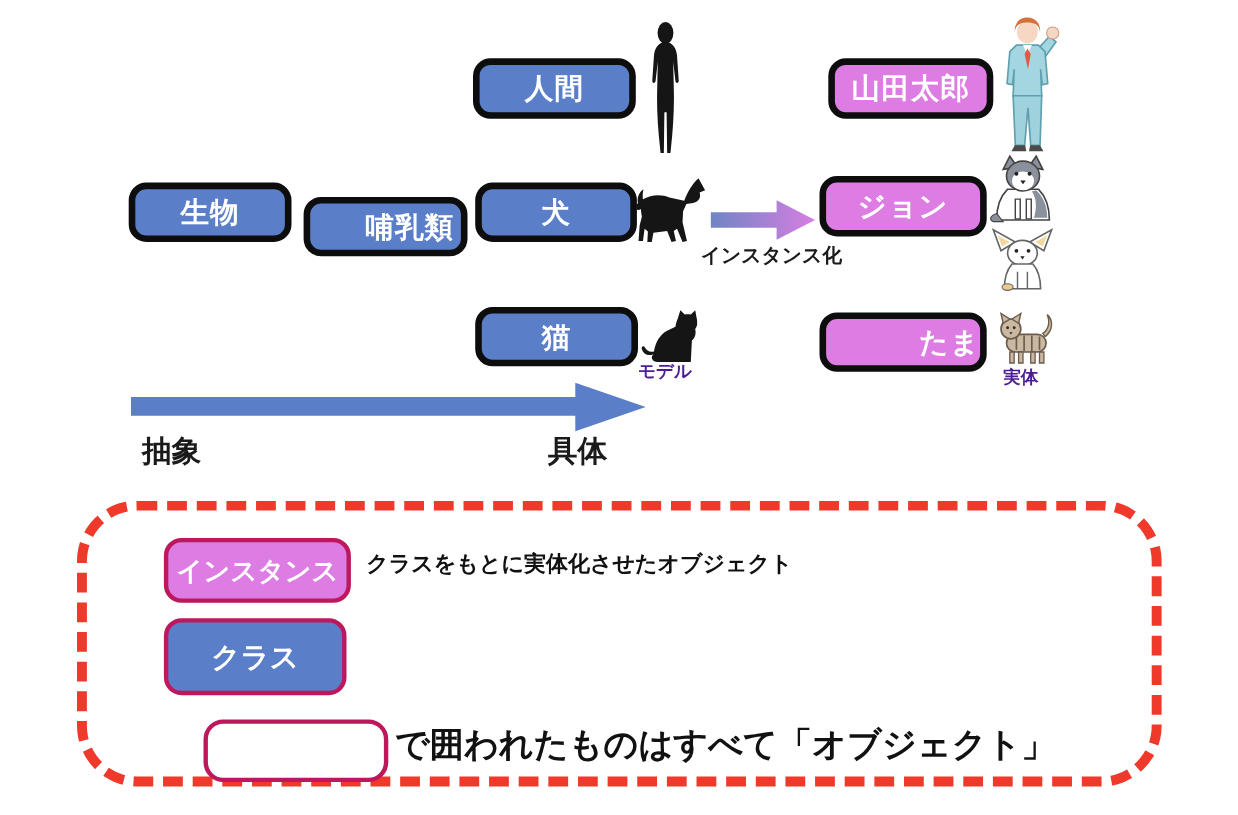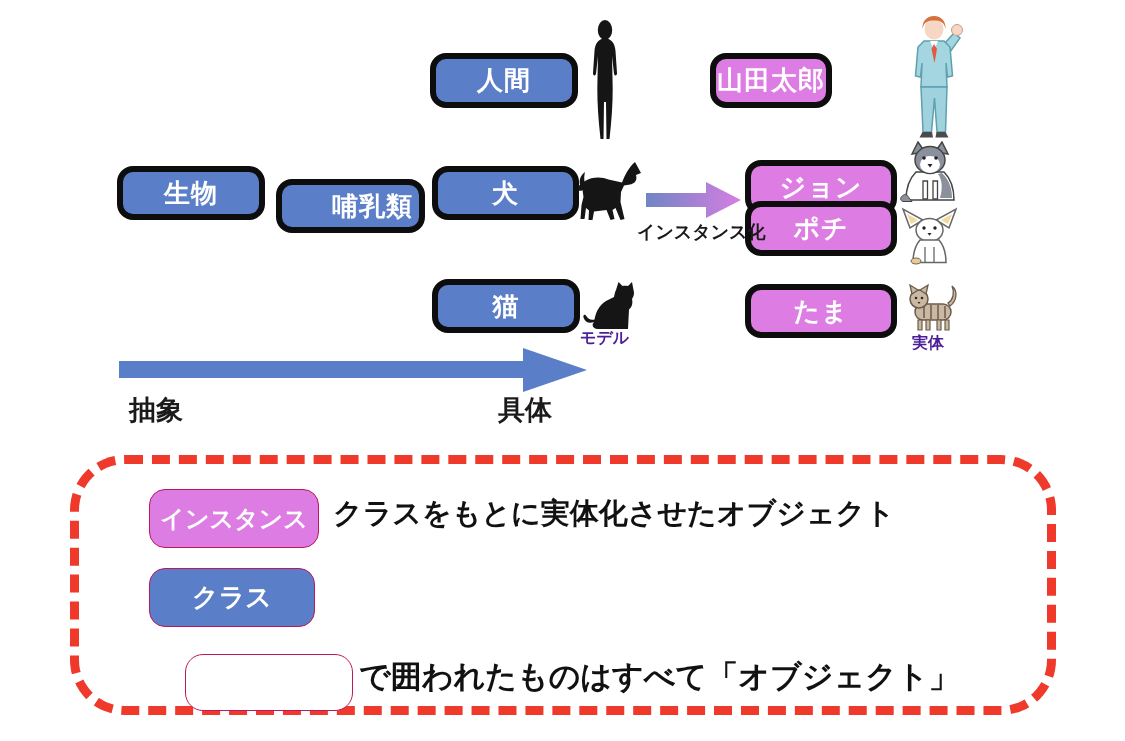--- a/index.html
+++ b/index.html
@@ -21,21 +21,21 @@
   .small-label{position:absolute;color:#4c1d95;font-weight:bold;font-size:16px;}
   .tiny-label{position:absolute;color:#1a1a1a;font-size:18px;font-weight:bold;}
   .axis-label{position:absolute;color:#1a1a1a;font-weight:bold;font-size:27px;}
   
   .legend{
     position:absolute;left:70px;top:455px;width:986px;height:260px;
     box-sizing:border-box;border:9px dashed #ee392b;border-radius:55px;
   }
   .legend-row{position:absolute;display:flex;align-items:center;}
   .legend-box{
-    box-sizing:border-box;border:1px solid #be185d;border-radius:16px;
+    box-sizing:border-box;border:4px solid #be185d;border-radius:16px;
     display:flex;align-items:center;justify-content:center;
     color:#ffffff;font-weight:bold;flex:none;margin-top:12px;
   }
   .legend-text{color:#111;font-weight:bold;line-height:36px;margin-left:14px;}
   svg{display:block;}
 </style>
 </head>
 <body>
 
 <div id="canvas">
@@ -49,30 +49,27 @@
   <div class="cbox blue" style="left:276px;top:179px;width:149px;height:54px;padding-left:44px;">
     <span>哺乳類</span>
   </div>
   <div class="cbox blue" style="left:432px;top:166px;width:147px;height:54px;">
     <span>犬</span>
   </div>
   <div class="cbox blue" style="left:432px;top:279px;width:148px;height:54px;">
     <span>猫</span>
   </div>
 
-  <div class="cbox pink" style="left:710px;top:53px;width:122px;height:55px;align-items:center;">
+  <div class="cbox pink" style="left:753px;top:53px;width:150px;height:55px;align-items:center;">
     <span>山田太郎</span>
   </div>
   <div class="cbox pink" style="left:745px;top:144px;width:152px;height:55px;margin-top:16px;">
     <span>ジョン</span>
   </div>
-  <div class="cbox pink" style="left:745px;top:201px;width:152px;height:55px;">
-    <span>ポチ</span>
-  </div>
-  <div class="cbox pink" style="left:745px;top:284px;width:152px;height:54px;">
+  <div class="cbox pink" style="left:745px;top:284px;width:152px;height:54px;justify-content:flex-end;">
     <span>たま</span>
   </div>
 
   <div class="abs" style="left:584px;top:20px;">
     <svg width="42" height="122" viewBox="0 0 42 122">
       <ellipse cx="21" cy="10" rx="7.2" ry="10" fill="#151515"></ellipse>
       <path fill="#151515" d="M21 18 C14 19 11 24 10.5 31 L9 53 C8.8 56 11.5 56.5 12 53.5 L14 36 L13.5 58 C13 72 13.5 88 15 104 L16.5 119 L19.5 119 L20 82 L22 82 L22.5 119 L25.5 119 L27 104 C28.5 88 29 72 28.5 58 L28 36 L30 53.5 C30.5 56.5 33.2 56 33 53 L31.5 31 C31 24 28 19 21 18 Z"></path>
     </svg>
   </div>
 
@@ -175,25 +172,25 @@
   </div>
   <div class="axis-label" style="left:117px;top:392px;margin-left:12px;">抽象</div>
   <div class="axis-label" style="left:498px;top:392px;">具体</div>
 
   <div class="legend">
 
     <div class="legend-row" style="left:70px;top:19px;height:59px;">
       <div class="legend-box" style="width:170px;height:59px;background:#dd7ce2;font-size:24px;">
         <span>インスタンス</span>
       </div>
-      <div class="legend-text" style="font-size:29px;">クラスをもとに実体化させたオブジェクト</div>
+      <div class="legend-text" style="font-size:20px;">クラスをもとに実体化させたオブジェクト</div>
     </div>
 
     <div class="legend-row" style="left:70px;top:89px;height:76px;">
-      <div class="legend-box" style="width:166px;height:59px;background:#5b7ec8;font-size:26px;">
+      <div class="legend-box" style="width:166px;height:70px;background:#5b7ec8;font-size:26px;">
         <span>クラス</span>
       </div>
       <div class="legend-text" style="font-size:29px;">
       </div>
     </div>
 
     <div class="legend-row" style="left:70px;top:184px;height:57px;padding-left:36px;">
       <div class="legend-box" style="width:168px;height:57px;background:#ffffff;border-radius:18px;">
         <span></span>
       </div>

